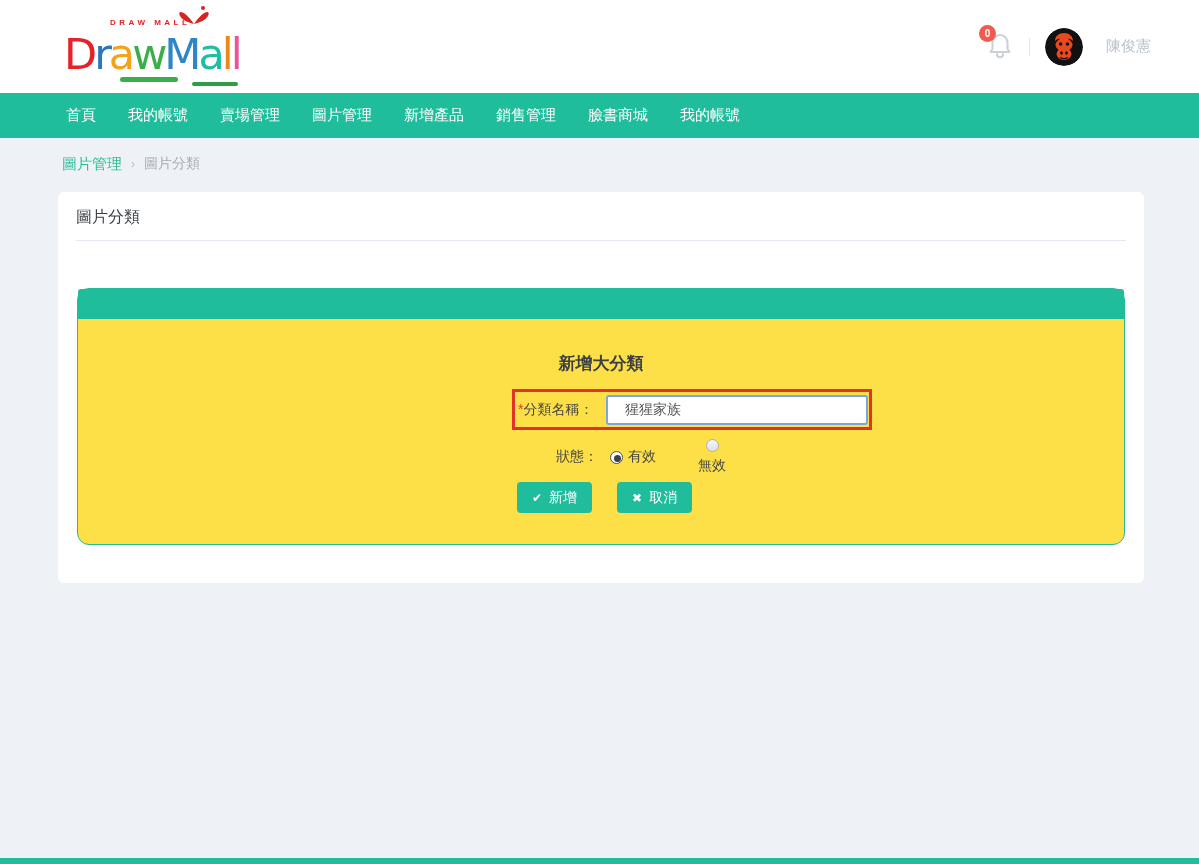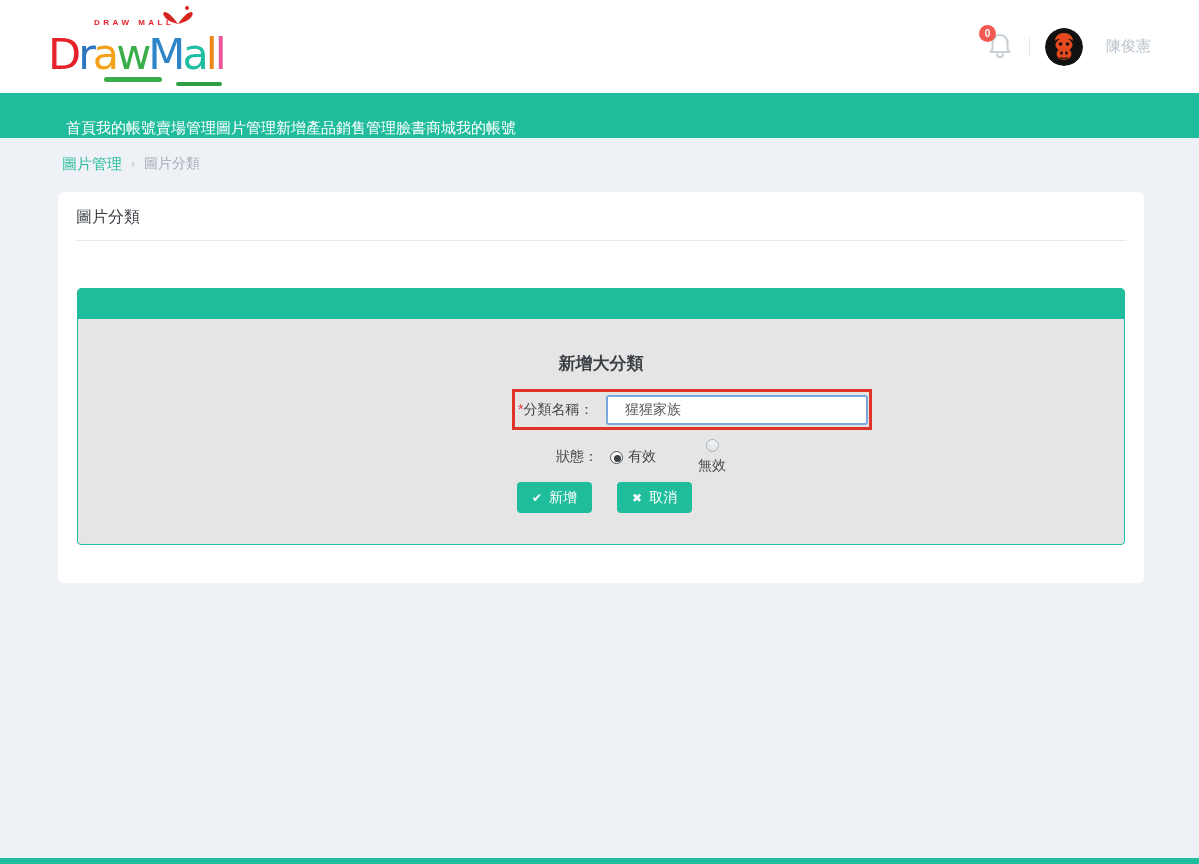--- a/index.html
+++ b/index.html
@@ -7,21 +7,21 @@
   body {
     width:1199px; height:864px;
     background:#eef1f6;
     font-family:"Liberation Sans","DejaVu Sans",sans-serif;
     position:relative; overflow:hidden;
   }
 
   
   .topbar { height:93px; background:#ffffff; position:relative; }
 
-  .logo { position:absolute; left:48px; top:8px; width:200px; height:78px; cursor:pointer; }
+  .logo { position:absolute; left:64px; top:8px; width:200px; height:78px; cursor:pointer; }
   .logo-big {
     position:absolute; left:0; bottom:10px;
     font-family:"DejaVu Sans","Liberation Sans",sans-serif;
     font-weight:normal; font-size:43px; letter-spacing:-3px; line-height:1;text-align:center;
   }
   .logo-tagline {
     position:absolute; top:10px; left:46px;
     font-size:8px; font-weight:bold; color:#e62129; letter-spacing:3.5px; white-space:nowrap;
   }
   .logo-bow { position:absolute; left:112px; top:-3px; }
@@ -34,21 +34,21 @@
     position:absolute; top:-7px; left:-9px;
     min-width:17px; height:17px; border-radius:50%;
     background:#f05a50; color:#fff; font-size:10px; font-weight:bold;
     display:flex; align-items:center; justify-content:center;
   }
   .hdr-divider { width:1px; height:18px; background:#e3e7ec; }
   .avatar { width:38px; height:38px; border-radius:50%; overflow:hidden; cursor:pointer; }
   .username { font-size:15px; color:#b9c2cc; cursor:pointer;padding-left:8px; }
 
   
-  .nav { height:45px; background:#1fbd9c; display:flex; align-items:flex-end; padding-left:66px; }
+  .nav { height:45px; background:#1fbd9c; display:flex; align-items:center; padding-left:66px; gap:32px; }
   .nav-item { color:#ffffff; font-size:15px; cursor:pointer; white-space:nowrap; }
 
   
   .breadcrumb { padding:17px 0 0 62px; display:flex; align-items:center; gap:9px; height:35px; }
   .bc-parent { color:#2ebd9c; font-size:15px; cursor:pointer; }
   .bc-sep { color:#b8bfc7; font-size:12px; }
   .bc-current { color:#a6adb5; font-size:14px; }
 
   
   .outer-card {
@@ -57,21 +57,21 @@
   }
   .card-title-row {
     margin:0 18px; padding:15px 0 12px;
     border-bottom:1px solid #e4e9f1;
     font-size:16px; color:#3b4046;
   }
 
   
   .form-card {
     position:absolute; left:19px; top:96px; width:1048px; height:257px;
-    border:1px solid #1fbd9c; border-radius:4px; background:#e5e5e5;
+    border:1px solid #1fbd9c; border-radius:12px; background:#fde047;
   }
   .form-card-header { height:30px; background:#1fbd9c; border-radius:3px 3px 0 0; }
   .form-area { position:relative; height:225px; }
   .form-title {
     position:absolute; top:33px; left:0; width:100%; text-align:center;
     font-size:17px; font-weight:bold; color:#3a3f45;
   }
 
   .annotated-row {
     position:absolute; left:434px; top:70px;

